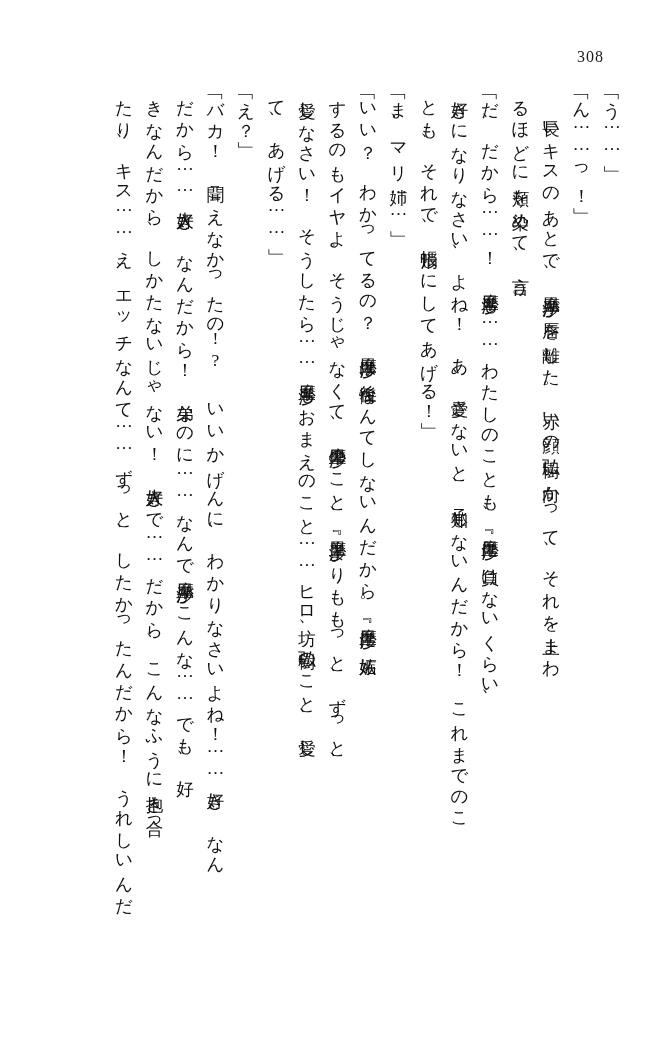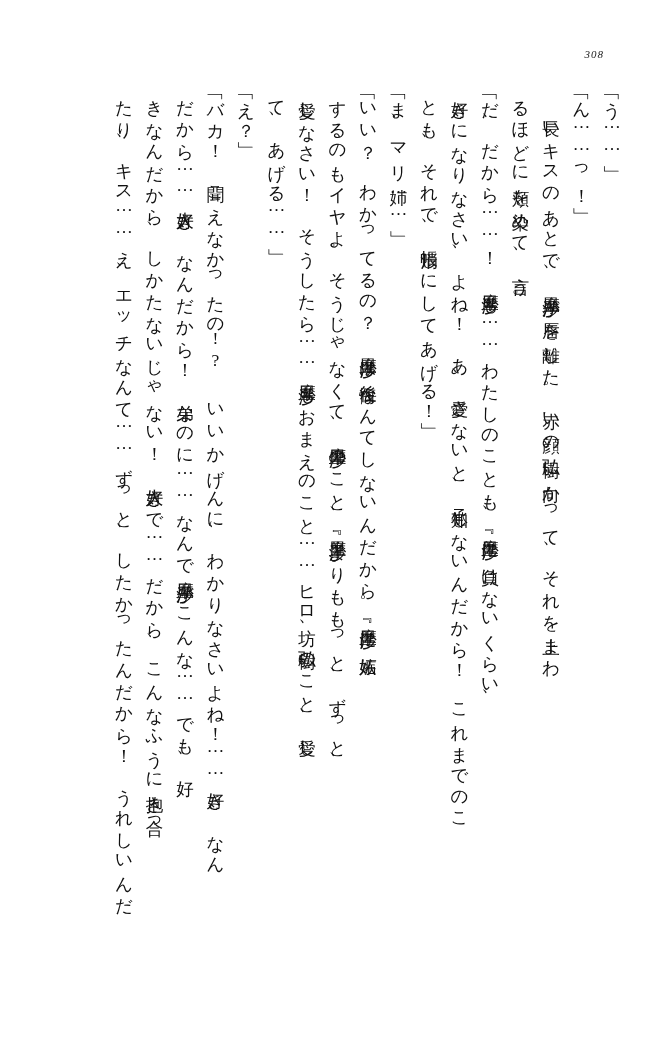--- a/index.html
+++ b/index.html
@@ -21,25 +21,24 @@
     width: 668px;
     height: 1050px;
     box-sizing: border-box;
   }
 
   
   #page-number {
     position: absolute;
     top: 48px;
     right: 64px;
-    font-size: 11px;
+    font-size: 16px;
     letter-spacing: 1px;
     color: #1a1a1a;
     font-family: "Liberation Serif", "DejaVu Serif", serif;
-    font-style: italic;
   }
 
   
   #body-text {
     position: absolute;
     top: 88px;
     right: 48px;
     left: 44px;
     bottom: 26px;
     display: flex;

